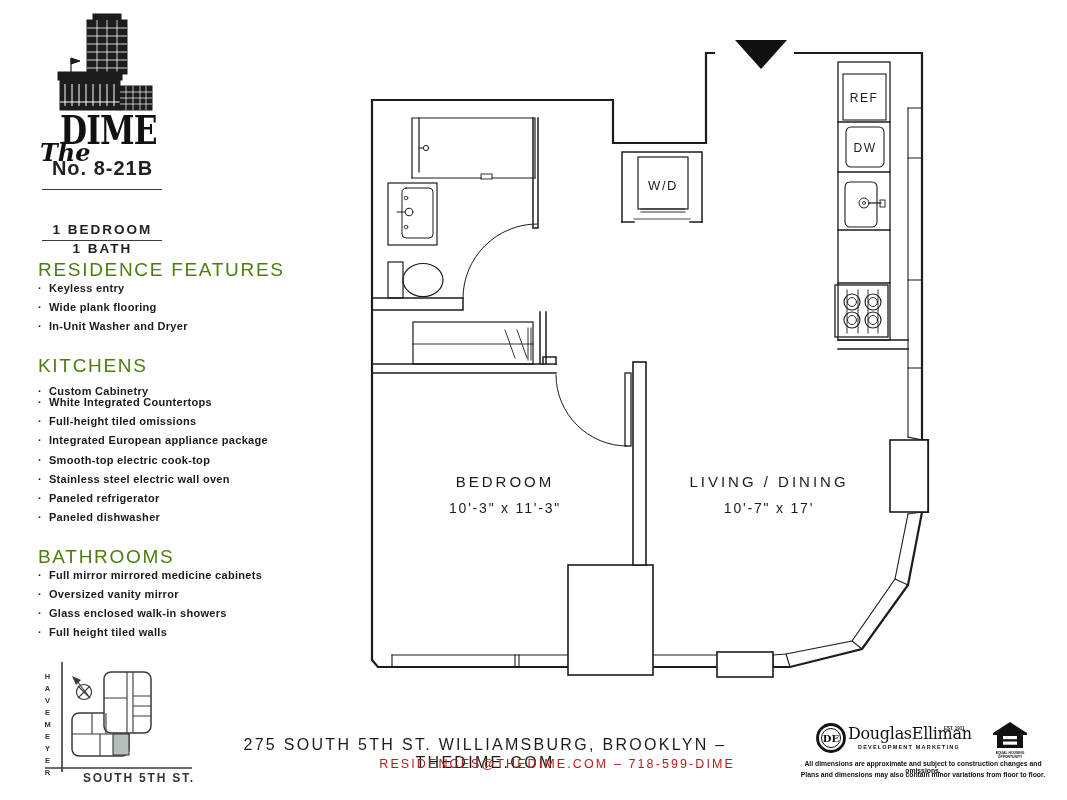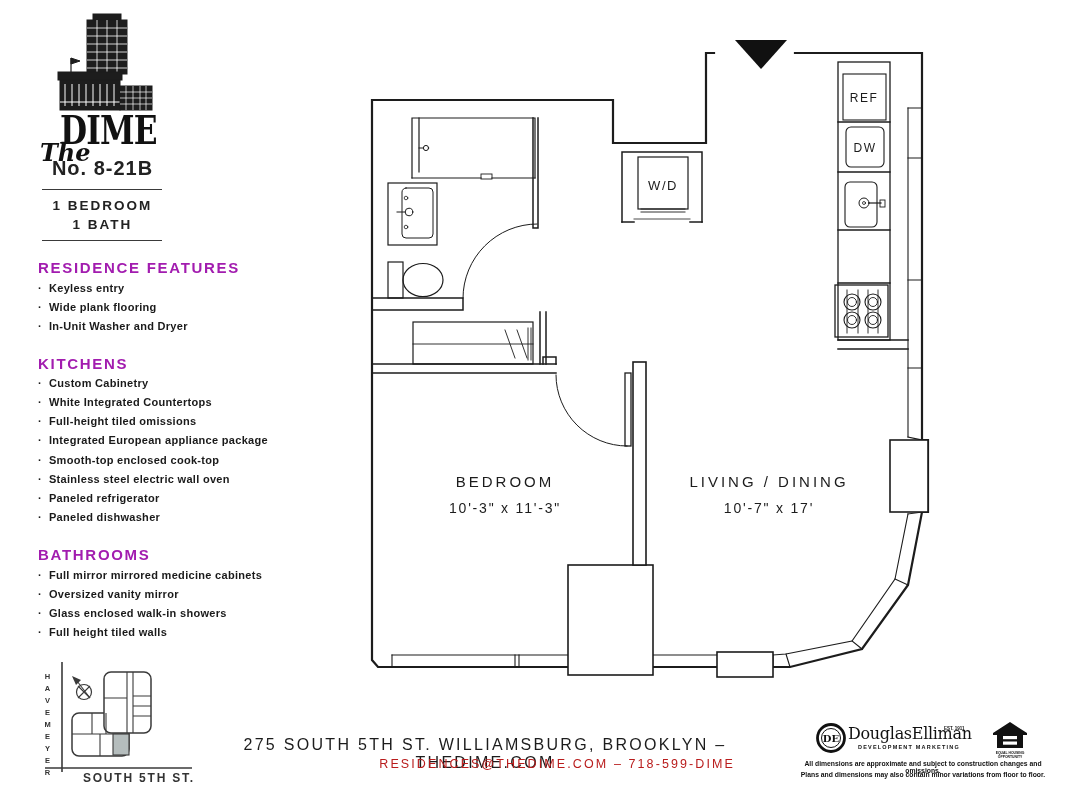--- a/index.html
+++ b/index.html
@@ -4,22 +4,22 @@
 <style>
   html,body{margin:0;padding:0;background:#ffffff;}
   body{width:1067px;height:800px;position:relative;font-family:"Liberation Sans",sans-serif;color:#1a1a1a;overflow:hidden;}
   .abs{position:absolute;}
   
   .logo-script{left:40px;top:114px;font-family:"DejaVu Serif",serif;font-style:italic;font-size:24px;font-weight:700;color:#111;margin-top:24px;}
   .logo-name{left:60px;top:106px;font-family:"DejaVu Serif",serif;font-weight:700;font-size:40px;letter-spacing:-1px;color:#111;transform:scaleX(.78);transform-origin:left top;}
   .unit-col{left:20px;width:165px;text-align:center;}
   .unit-number{top:157px;font-size:20px;font-weight:600;letter-spacing:1px;color:#222;}
   .rule{left:42px;width:120px;height:0;border-top:1.5px solid #3a3a3a;}
-  .bed-bath{font-size:13.5px;font-weight:600;letter-spacing:2px;color:#222;}
-  .sec-title{left:38px;font-size:15px;font-weight:700;letter-spacing:1.7px;color:#a21caf;}
+  .bed-bath{font-size:13.5px;font-weight:600;letter-spacing:2px;color:#222;margin-top:24px;}
+  .sec-title{left:38px;font-size:19px;font-weight:400;letter-spacing:1.7px;color:#4d7c0f;}
   .bullet{left:38px;font-size:11px;font-weight:600;letter-spacing:.3px;color:#1a1a1a;white-space:nowrap;text-align:right;}
   .bullet::before{content:"·";font-weight:900;margin-right:7px;}
   
   .street-left{left:43px;top:672px;height:86px;font-size:7.5px;font-weight:600;letter-spacing:3px;color:#333;writing-mode:vertical-lr;text-orientation:upright;}
   .street-bottom{left:60px;top:771px;width:135px;text-align:right;font-size:12px;font-weight:600;letter-spacing:1.8px;color:#333;}
   
   .addr1{left:235px;top:736px;width:500px;text-align:center;font-size:16px;font-weight:500;letter-spacing:2.3px;color:#1c1c1c;}
   .addr2{left:235px;top:757px;width:500px;text-align:right;font-size:12.5px;font-weight:500;letter-spacing:2.1px;color:#b91c1c;}
   
   .de-name{left:848px;top:724px;font-family:"DejaVu Serif",serif;font-size:16px;font-weight:400;letter-spacing:-.3px;color:#111;white-space:nowrap;text-align:right;}
@@ -61,25 +61,25 @@
 <div class="abs unit-col bed-bath" style="top:198px">1 BEDROOM</div>
 <div class="abs unit-col bed-bath" style="top:217px">1 BATH</div>
 <div class="abs rule" style="top:240px"></div>
 
 <div class="abs sec-title" style="top:259px">RESIDENCE FEATURES</div>
 <div class="abs bullet" style="top:282px">Keyless entry</div>
 <div class="abs bullet" style="top:301px">Wide plank flooring</div>
 <div class="abs bullet" style="top:320px">In-Unit Washer and Dryer</div>
 
 <div class="abs sec-title" style="top:355px">KITCHENS</div>
-<div class="abs bullet" style="top:377px">Custom Cabinetry</div>
+<div class="abs bullet" style="top:385px">Custom Cabinetry</div>
 <div class="abs bullet" style="top:396px">White Integrated Countertops</div>
 <div class="abs bullet" style="top:415px">Full-height tiled omissions</div>
 <div class="abs bullet" style="top:434px">Integrated European appliance package</div>
-<div class="abs bullet" style="top:454px">Smooth-top enclosed cook-top</div>
+<div class="abs bullet" style="top:454px">Smooth-top electric cook-top</div>
 <div class="abs bullet" style="top:473px">Stainless steel electric wall oven</div>
 <div class="abs bullet" style="top:492px">Paneled refrigerator</div>
 <div class="abs bullet" style="top:511px">Paneled dishwasher</div>
 
 <div class="abs sec-title" style="top:546px">BATHROOMS</div>
 <div class="abs bullet" style="top:569px">Full mirror mirrored medicine cabinets</div>
 <div class="abs bullet" style="top:588px">Oversized vanity mirror</div>
 <div class="abs bullet" style="top:607px">Glass enclosed walk-in showers</div>
 <div class="abs bullet" style="top:626px">Full height tiled walls</div>
 

